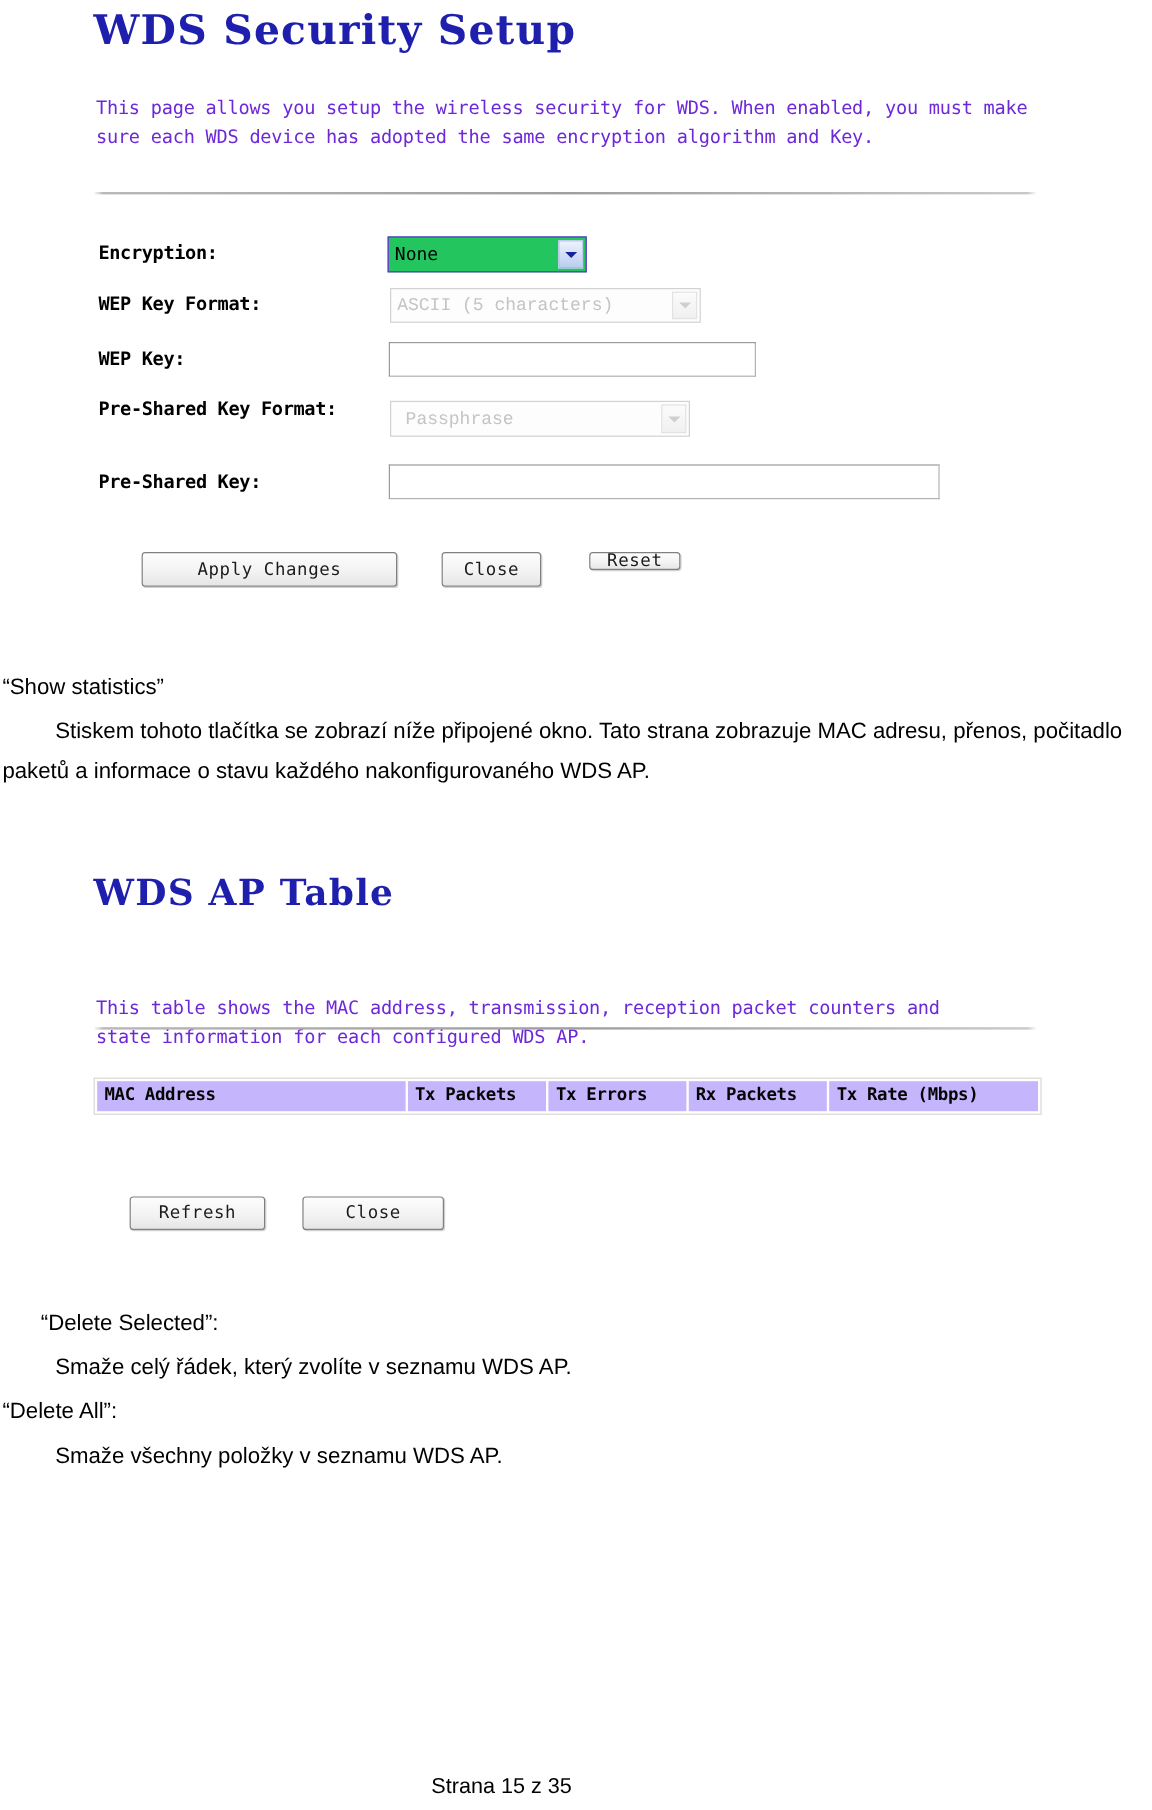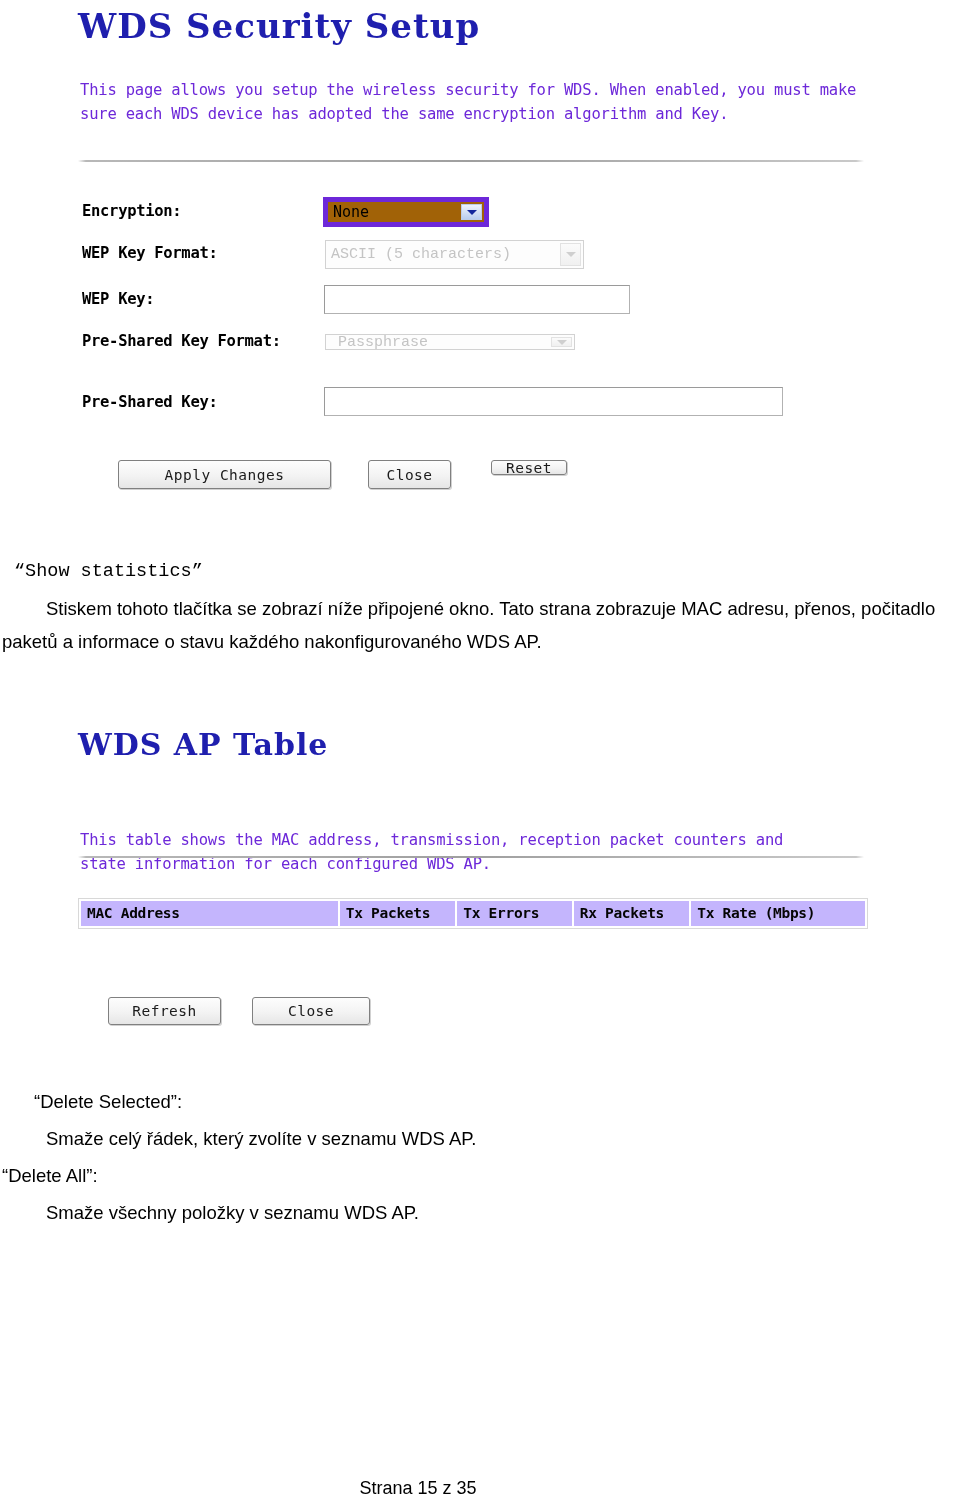--- a/index.html
+++ b/index.html
@@ -50,22 +50,22 @@
     font-size: 15.5px;
     font-weight: bold;
     color: #000000;
     line-height: 22px;
     letter-spacing: -0.3px;
   }
 
   
   .ui-select {
     box-sizing: border-box;
-    border: 5px solid #6d28d9;
-    background: #a16207;
+    border: 1px solid #6d28d9;
+    background: #22c55e;
     font-family: "DejaVu Sans Mono", monospace;
     font-size: 15px;
     display: flex;
     align-items: center;
     padding-left: 5px;
     position: relative;
     color: #000000;
   }
   .ui-select.disabled {
     border: 1px solid #d2d2d2;
@@ -190,37 +190,37 @@
     <span class="sel-text">ASCII (5 characters)</span>
     <span class="arrow-box">
       <span class="arrow-glyph"></span>
     </span>
   </div>
 
   <div class="ui-label" style="position:absolute; left:82px; top:288px;">WEP Key:</div>
   <div class="ui-input" style="position:absolute; left:324px; top:285px; width:306px; height:29px;"></div>
 
   <div class="ui-label" style="position:absolute; left:82px; top:330px; width:230px;">Pre-Shared Key Format:</div>
-  <div class="ui-select disabled" style="position:absolute; left:325px; top:334px; width:250px; height:16px;padding-left:12px;">
+  <div class="ui-select disabled" style="position:absolute; left:325px; top:334px; width:250px; height:30px;padding-left:12px;">
     <span class="sel-text">Passphrase</span>
     <span class="arrow-box">
       <span class="arrow-glyph"></span>
     </span>
   </div>
 
   <div class="ui-label" style="position:absolute; left:82px; top:391px;">Pre-Shared Key:</div>
   <div class="ui-input" style="position:absolute; left:324px; top:387px; width:459px; height:29px;"></div>
 
   <div class="ui-button" style="position:absolute; left:90px; top:460px; width:213px; height:29px;">Apply Changes</div>
   <div class="ui-button" style="position:absolute; left:340px; top:460px; width:83px; height:29px;">Close</div>
   <div class="ui-button" style="position:absolute; left:463px; top:460px; width:76px; height:15px;">Reset</div>
 </div>
 
 <div>
-  <div class="doc-text" style="position:absolute; left:14px; top:555px; width:600px;font-family:Liberation Mono, monospace;">“Show statistics”</div>
+  <div class="doc-text" style="position:absolute; left:2px; top:555px; width:600px;">“Show statistics”</div>
   <div class="doc-text indent" style="position:absolute; left:2px; top:592px; width:958px;">Stiskem tohoto tlačítka se zobrazí níže připojené okno. Tato strana zobrazuje MAC adresu, přenos, počitadlo paketů a informace o stavu každého nakonfigurovaného WDS AP.</div>
 </div>
 
 <div class="screenshot-block" style="top:0;">
   <div class="ui-title" style="position:absolute; left:78px; top:727px; font-size:30px;">WDS AP Table</div>
 
   <div class="ui-desc" style="position:absolute; left:80px; top:798px; width:740px;margin-top:30px;">This table shows the MAC address, transmission, reception packet counters and state information for each configured WDS AP.</div>
 
   <hr class="ui-hr" style="position:absolute; left:78px; top:848px; width:786px;">
 

